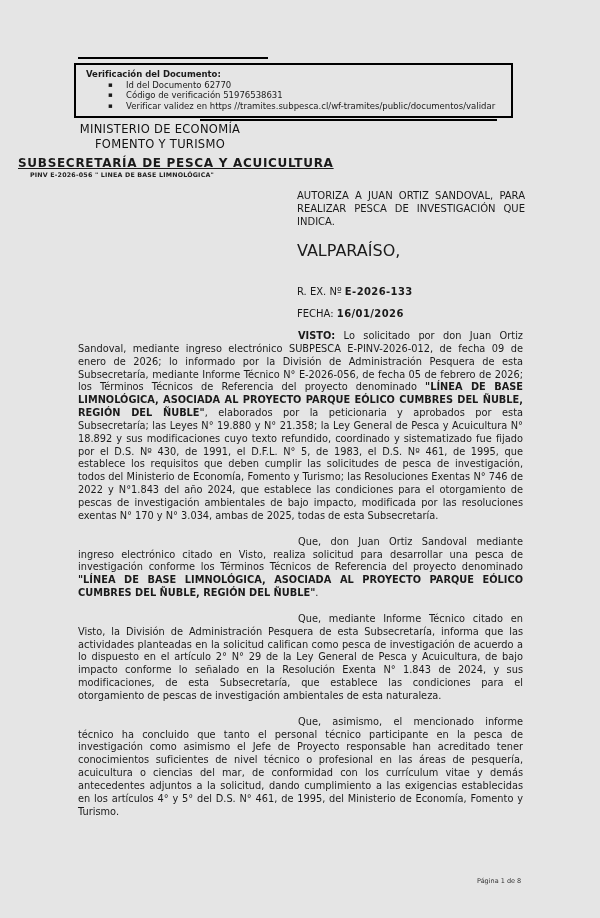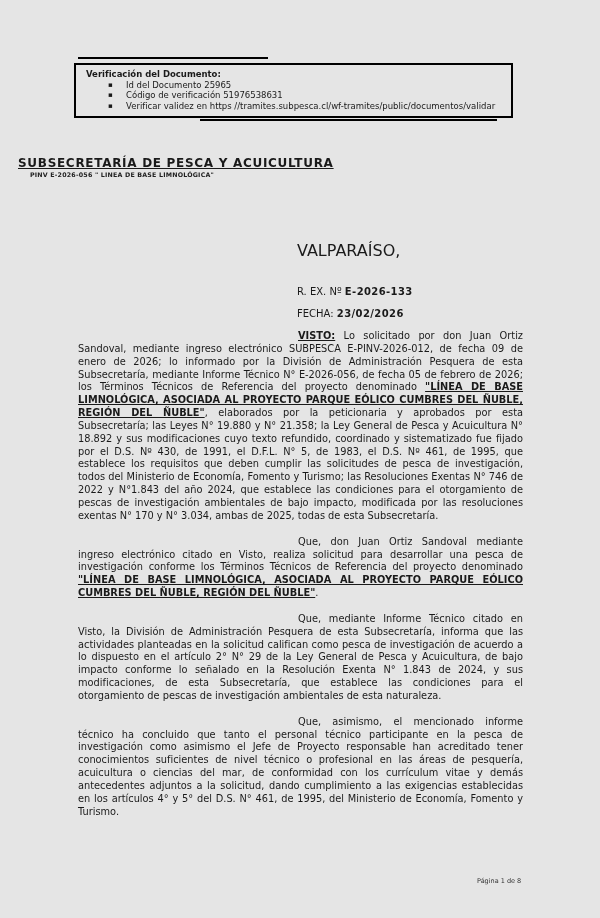--- a/index.html
+++ b/index.html
@@ -46,62 +46,67 @@
   
   .doc-body {
     position:absolute; left:78px; top:330px; width:445px;
     font-size:9.8px; line-height:12.85px; text-align:justify;
   }
   .doc-body p { margin:13px 0 0 0; text-indent:220px; }
   .doc-body p.first { margin-top:0; }
   .heading {
     margin:19px 0 0 220px; font-weight:bold; letter-spacing:3px; font-size:9.8px;
   }
-  .b { font-weight:bold;text-decoration:underline; }
+  .b { font-weight:bold; }
   .footer {
     position:absolute; left:477px; top:877px; font-size:6.5px; color:#333;text-align:right;
   }
 </style>
 </head>
 <body>
 
 <div class="page">
 
   <div class="artifact-line artifact-top"></div>
   <div class="artifact-line artifact-bottom"></div>
 
   <div class="verify-box">
     <div class="verify-title">Verificación del Documento:</div>
     <ul class="verify-list">
       <li>
         <span class="bullet">▪</span>
-        <span>Id del Documento  25965</span>
+        <span>Id del Documento  62770</span>
       </li>
       <li>
         <span class="bullet">▪</span>
         <span>Código de verificación  51976538631</span>
       </li>
       <li>
         <span class="bullet">▪</span>
         <span>Verificar validez en https //tramites.subpesca.cl/wf-tramites/public/documentos/validar</span>
       </li>
     </ul>
   </div>
 
+  <div class="ministry">
+    <div>MINISTERIO DE ECONOMÍA</div>
+    <div>FOMENTO Y TURISMO</div>
+  </div>
 
   <div class="subsecretaria">SUBSECRETARÍA DE PESCA Y ACUICULTURA</div>
 
   <div class="pinv">PINV E-2026-056 " LINEA DE BASE LIMNOLÓGICA"</div>
 
+  <div class="subject">AUTORIZA A JUAN ORTIZ SANDOVAL, PARA REALIZAR PESCA DE INVESTIGACIÓN QUE INDICA.</div>
 
   <div class="city">VALPARAÍSO,</div>
 
   <div class="rex"><span>R. EX. Nº </span><span class="bold">E-2026-133</span></div>
 
-  <div class="fecha"><span>FECHA: </span><span class="bold">23/02/2026</span></div>
+  <div class="fecha"><span>FECHA: </span><span class="bold">16/01/2026</span></div>
 
   <div class="doc-body">
     <p class="first"><span class="b">VISTO:</span><span> Lo solicitado por don Juan Ortiz Sandoval, mediante ingreso electrónico SUBPESCA E-PINV-2026-012, de fecha 09 de enero de 2026; lo informado por la División de Administración Pesquera de esta Subsecretaría, mediante Informe Técnico N° E-2026-056, de fecha 05 de febrero de 2026; los Términos Técnicos de Referencia del proyecto denominado </span><span class="b">"LÍNEA DE BASE LIMNOLÓGICA, ASOCIADA AL PROYECTO PARQUE EÓLICO CUMBRES DEL ÑUBLE, REGIÓN DEL ÑUBLE"</span><span>, elaborados por la peticionaria y aprobados por esta Subsecretaría; las Leyes N° 19.880 y N° 21.358; la Ley General de Pesca y Acuicultura N° 18.892 y sus modificaciones cuyo texto refundido, coordinado y sistematizado fue fijado por el D.S. Nº 430, de 1991, el D.F.L. N° 5, de 1983, el D.S. Nº 461, de 1995, que establece los requisitos que deben cumplir las solicitudes de pesca de investigación, todos del Ministerio de Economía, Fomento y Turismo; las Resoluciones Exentas N° 746 de 2022 y N°1.843 del año 2024, que establece las condiciones para el otorgamiento de pescas de investigación ambientales de bajo impacto, modificada por las resoluciones exentas N° 170 y N° 3.034, ambas de 2025, todas de esta Subsecretaría.</span></p>
 
 
     <p><span>Que, don Juan Ortiz Sandoval mediante ingreso electrónico citado en Visto, realiza solicitud para desarrollar una pesca de investigación conforme los Términos Técnicos de Referencia del proyecto denominado </span><span class="b">"LÍNEA DE BASE LIMNOLÓGICA, ASOCIADA AL PROYECTO PARQUE EÓLICO CUMBRES DEL ÑUBLE, REGIÓN DEL ÑUBLE"</span><span>.</span></p>
 
     <p>Que, mediante Informe Técnico citado en Visto, la División de Administración Pesquera de esta Subsecretaría, informa que las actividades planteadas en la solicitud califican como pesca de investigación de acuerdo a lo dispuesto en el artículo 2° N° 29 de la Ley General de Pesca y Acuicultura, de bajo impacto conforme lo señalado en la Resolución Exenta N° 1.843 de 2024, y sus modificaciones, de esta Subsecretaría, que establece las condiciones para el otorgamiento de pescas de investigación ambientales de esta naturaleza.</p>
 
     <p>Que, asimismo, el mencionado informe técnico ha concluido que tanto el personal técnico participante en la pesca de investigación como asimismo el Jefe de Proyecto responsable han acreditado tener conocimientos suficientes de nivel técnico o profesional en las áreas de pesquería, acuicultura o ciencias del mar, de conformidad con los currículum vitae y demás antecedentes adjuntos a la solicitud, dando cumplimiento a las exigencias establecidas en los artículos 4° y 5° del D.S. N° 461, de 1995, del Ministerio de Economía, Fomento y Turismo.</p>

